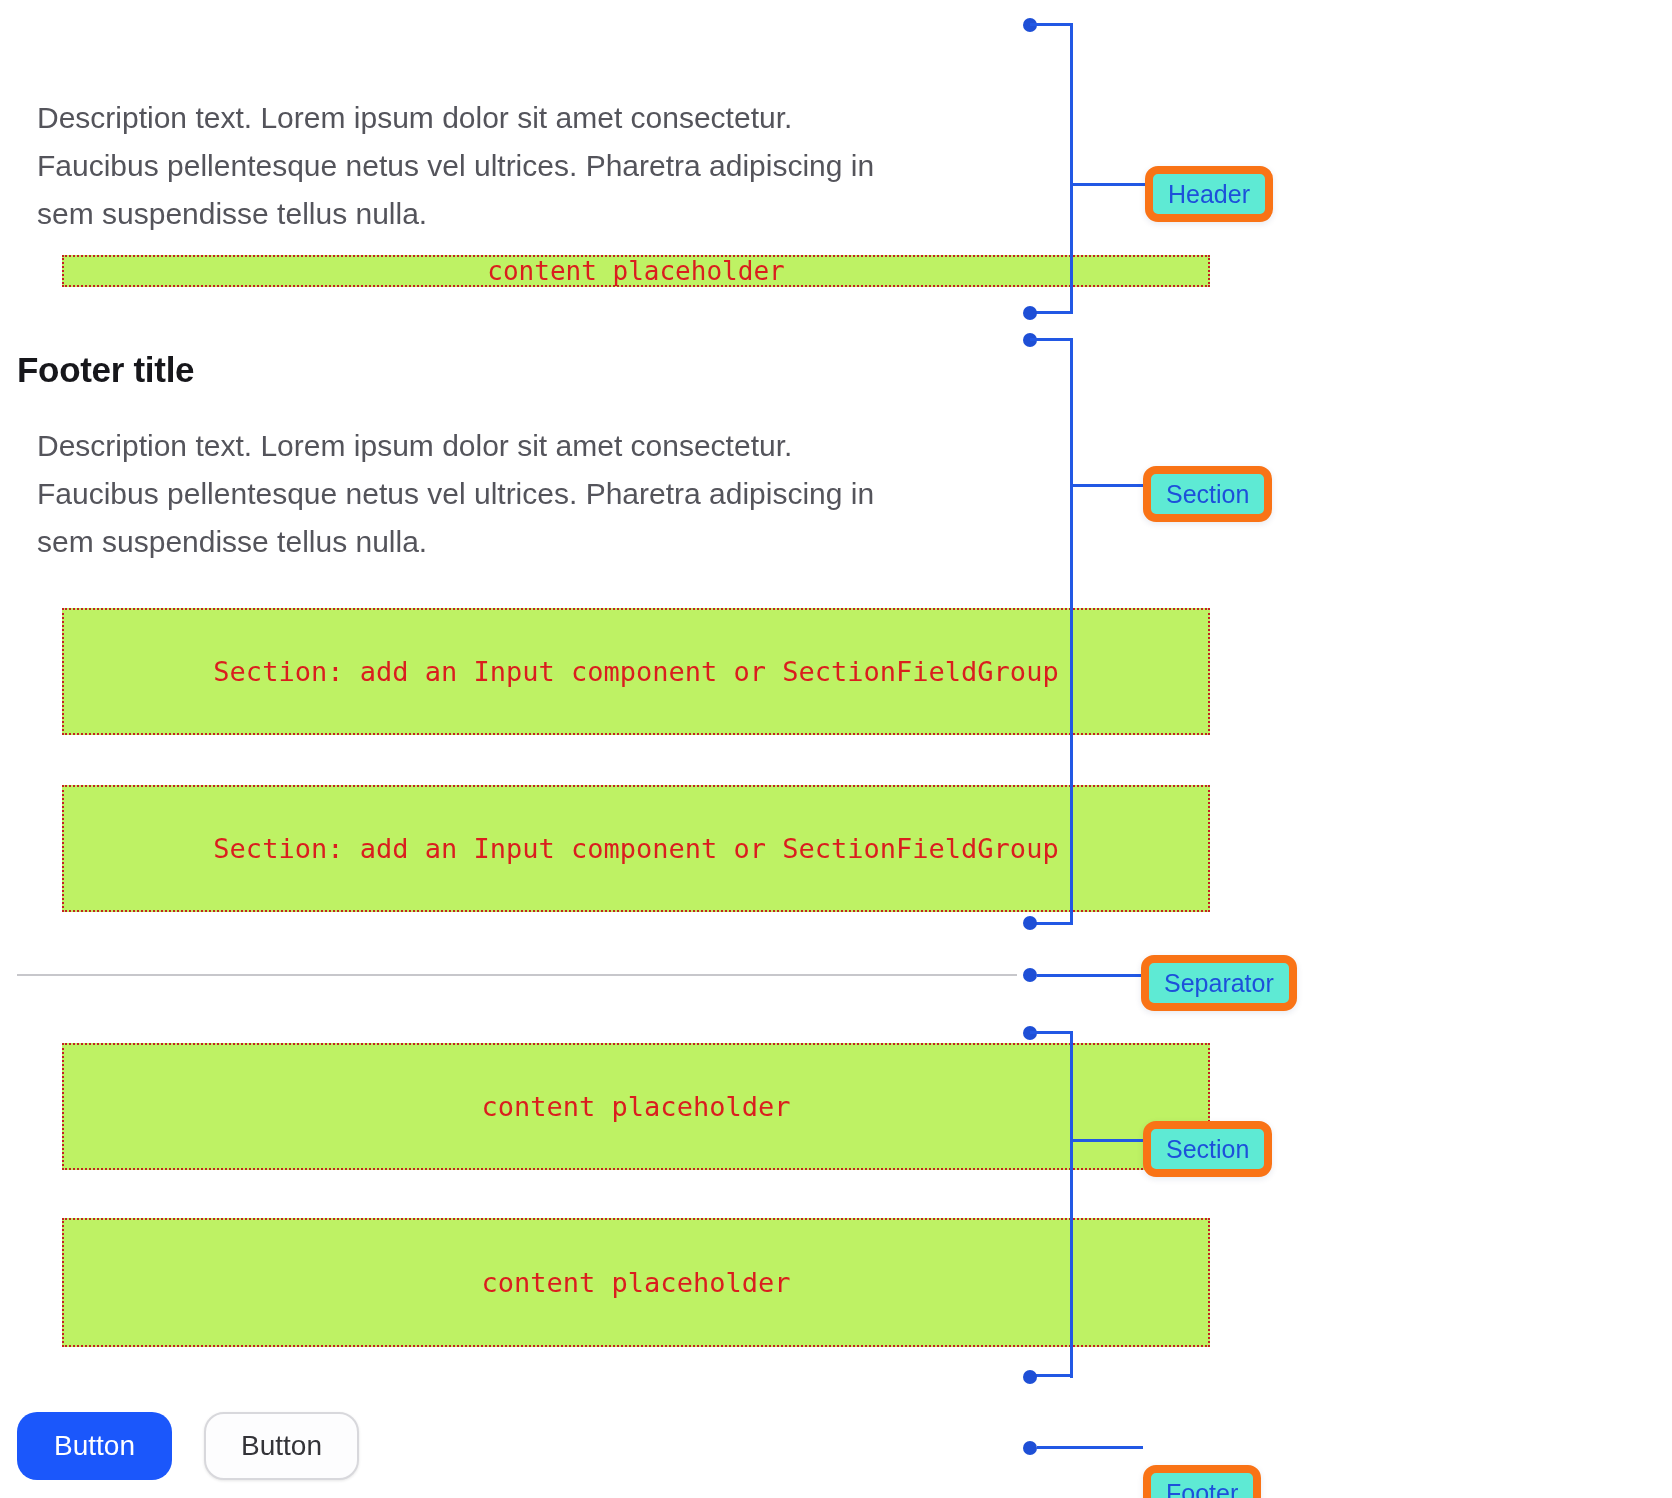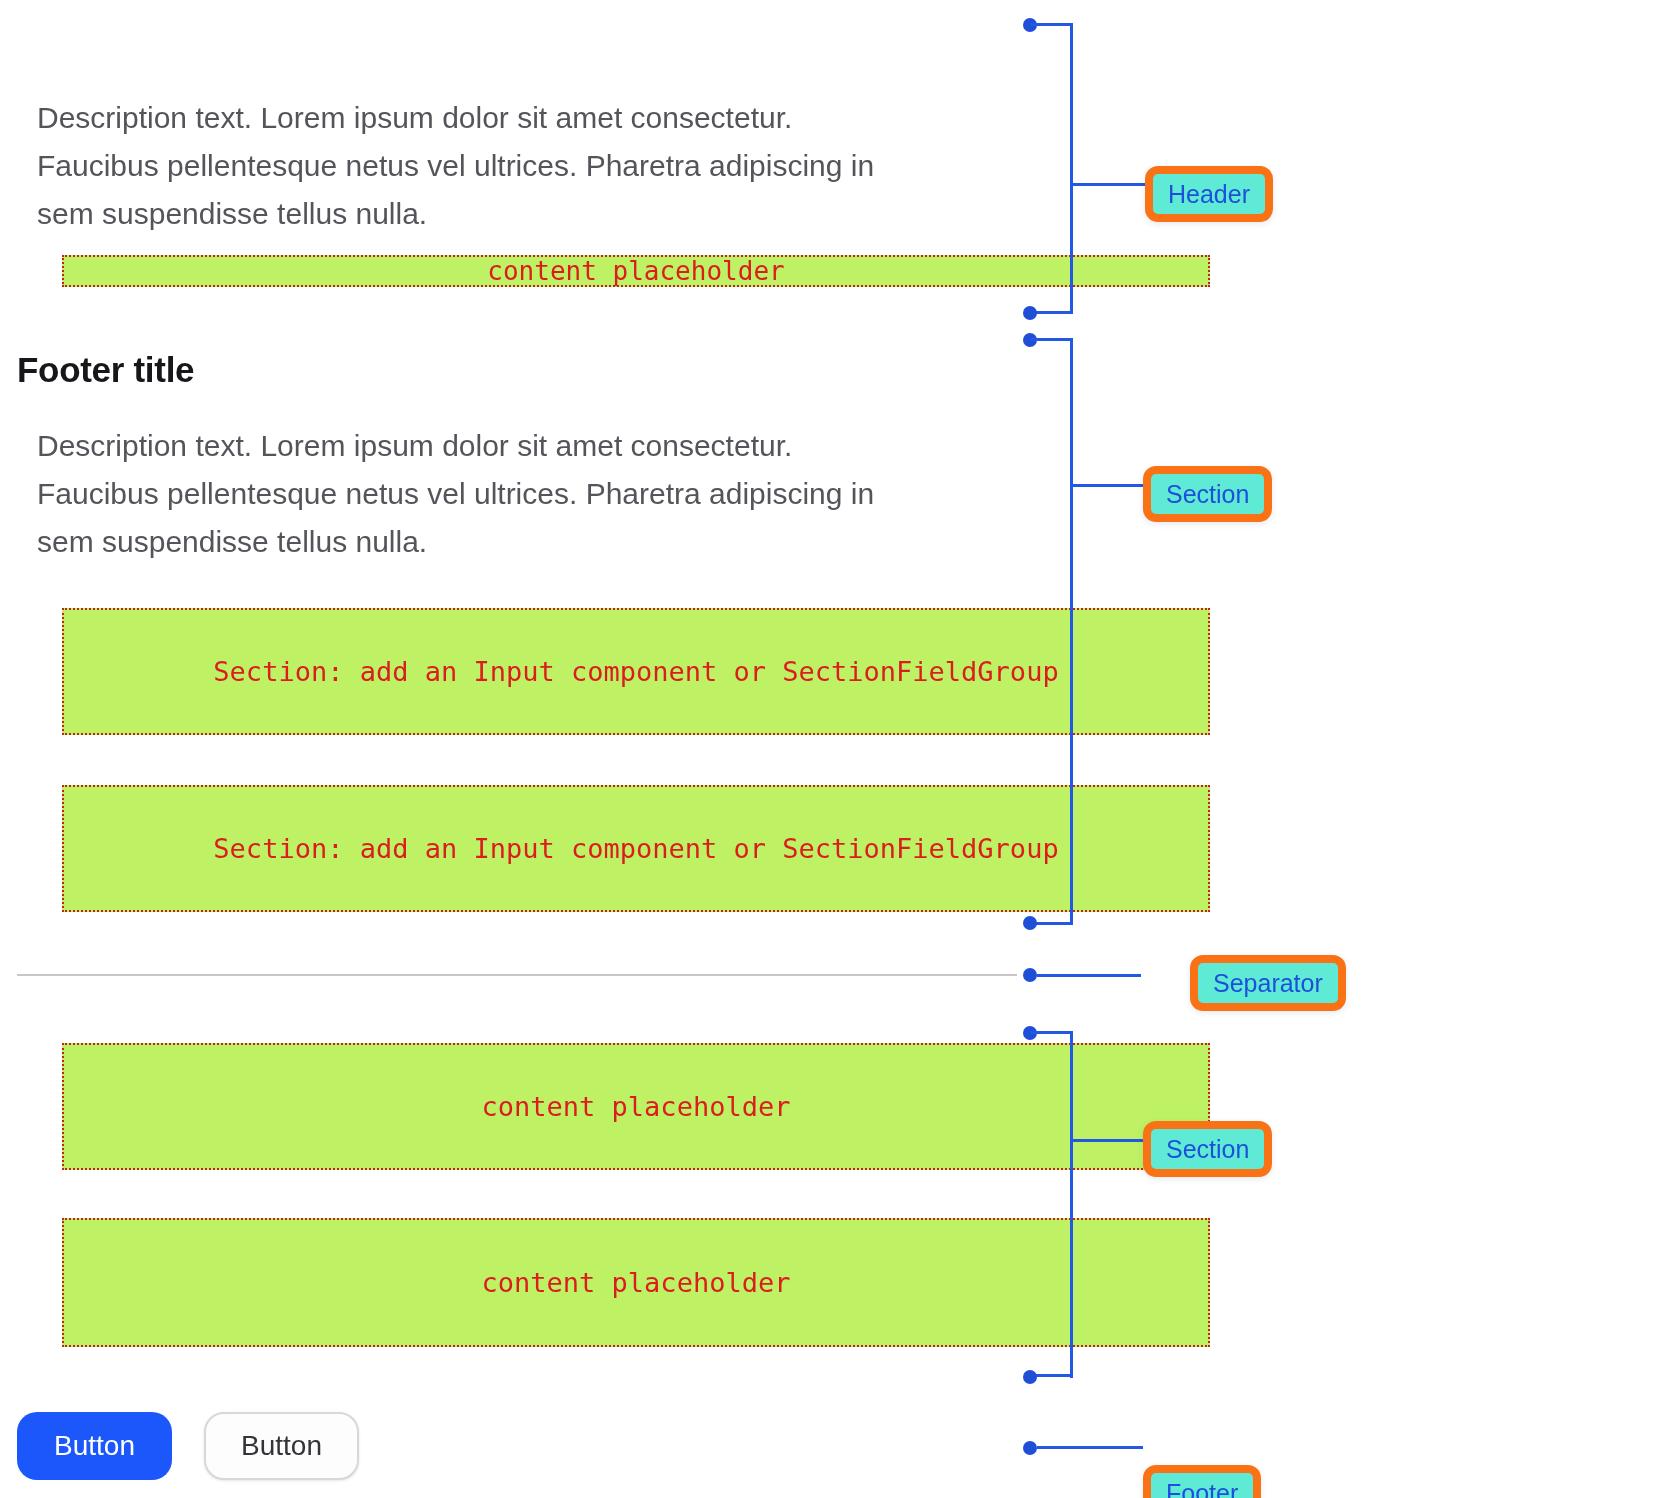--- a/index.html
+++ b/index.html
@@ -145,21 +145,21 @@
   <div class="a-dot" style="left:1023px; top:333px;"></div>
   <div class="a-hline" style="left:1030px; top:338px; width:43px;"></div>
   <div class="a-vline" style="left:1070px; top:338px; height:587px;"></div>
   <div class="a-hline" style="left:1030px; top:922px; width:43px;"></div>
   <div class="a-dot" style="left:1023px; top:916px;"></div>
   <div class="a-hline" style="left:1073px; top:484px; width:70px;"></div>
   <div class="a-label" style="left:1143px; top:466px;">Section</div>
 
   <div class="a-dot" style="left:1023px; top:968px;"></div>
   <div class="a-hline" style="left:1037px; top:974px; width:104px;"></div>
-  <div class="a-label" style="left:1190px; top:955px;">Separator</div>
+  <div class="a-label" style="left:1141px; top:955px;">Separator</div>
 
   <div class="a-dot" style="left:1023px; top:1026px;"></div>
   <div class="a-hline" style="left:1030px; top:1031px; width:43px;"></div>
   <div class="a-vline" style="left:1070px; top:1031px; height:347px;"></div>
   <div class="a-hline" style="left:1030px; top:1374px; width:43px;"></div>
   <div class="a-dot" style="left:1023px; top:1370px;"></div>
   <div class="a-hline" style="left:1073px; top:1139px; width:70px;"></div>
   <div class="a-label" style="left:1143px; top:1121px;">Section</div>
 
   <div class="a-dot" style="left:1023px; top:1441px;"></div>

